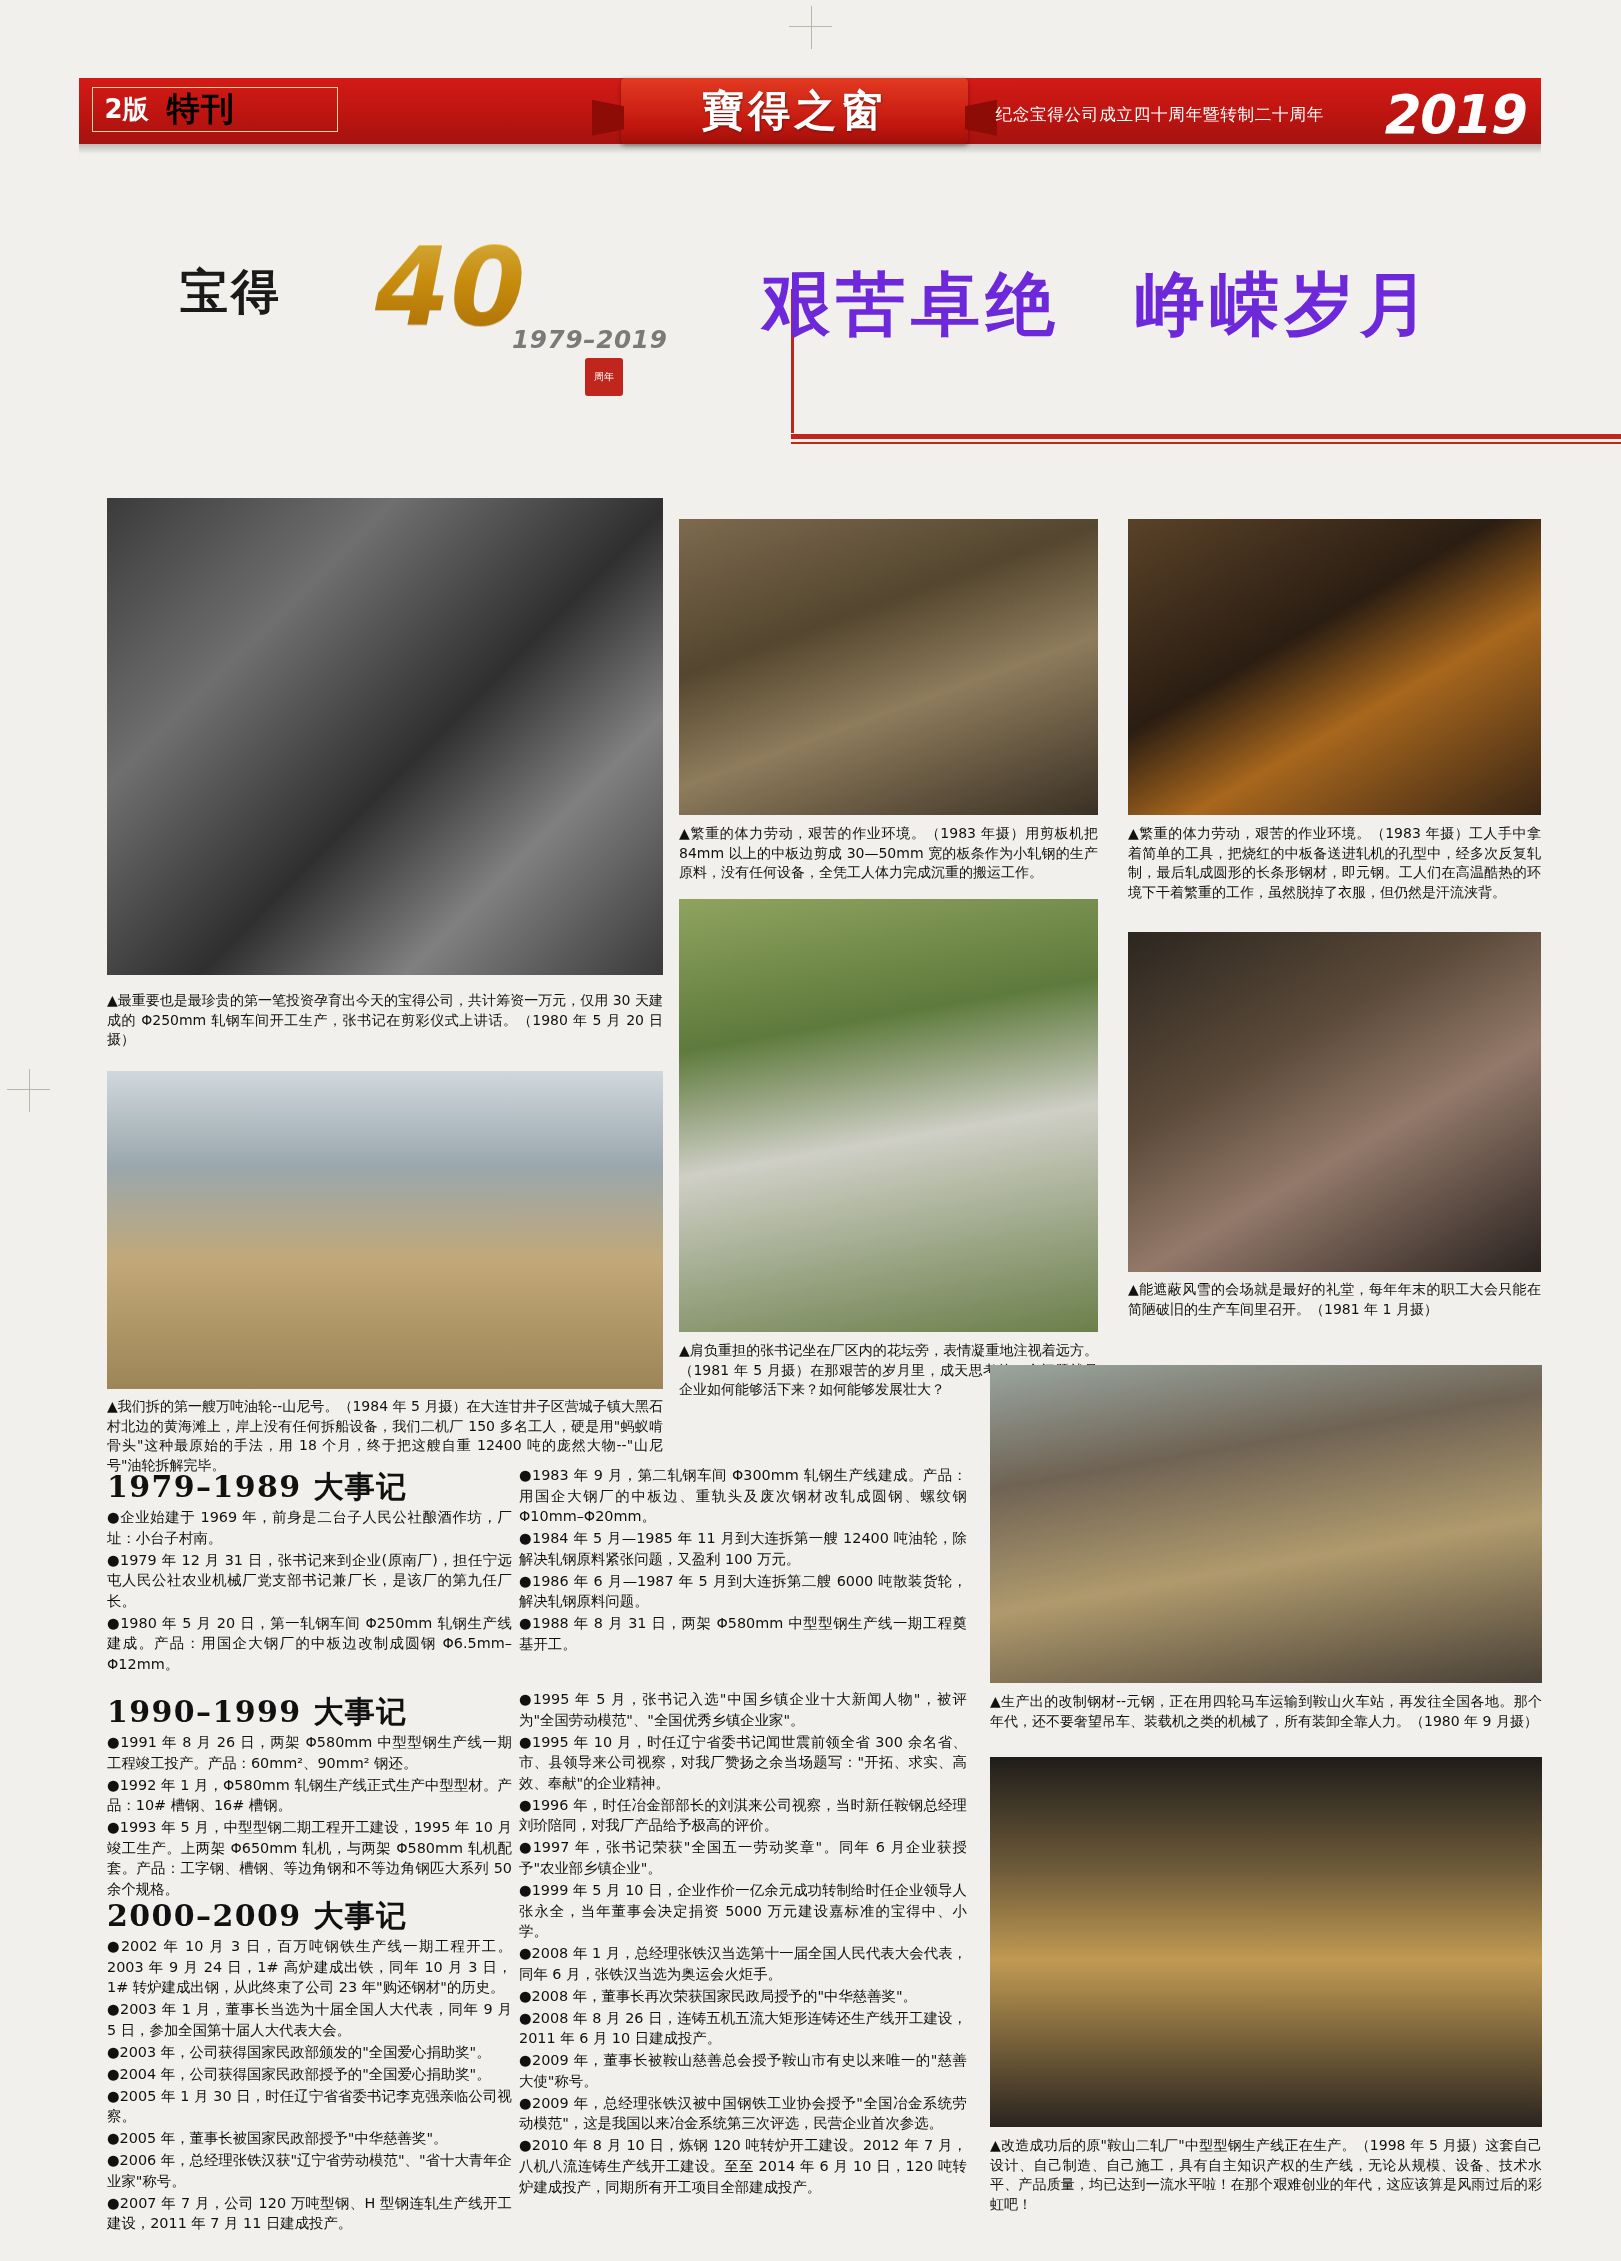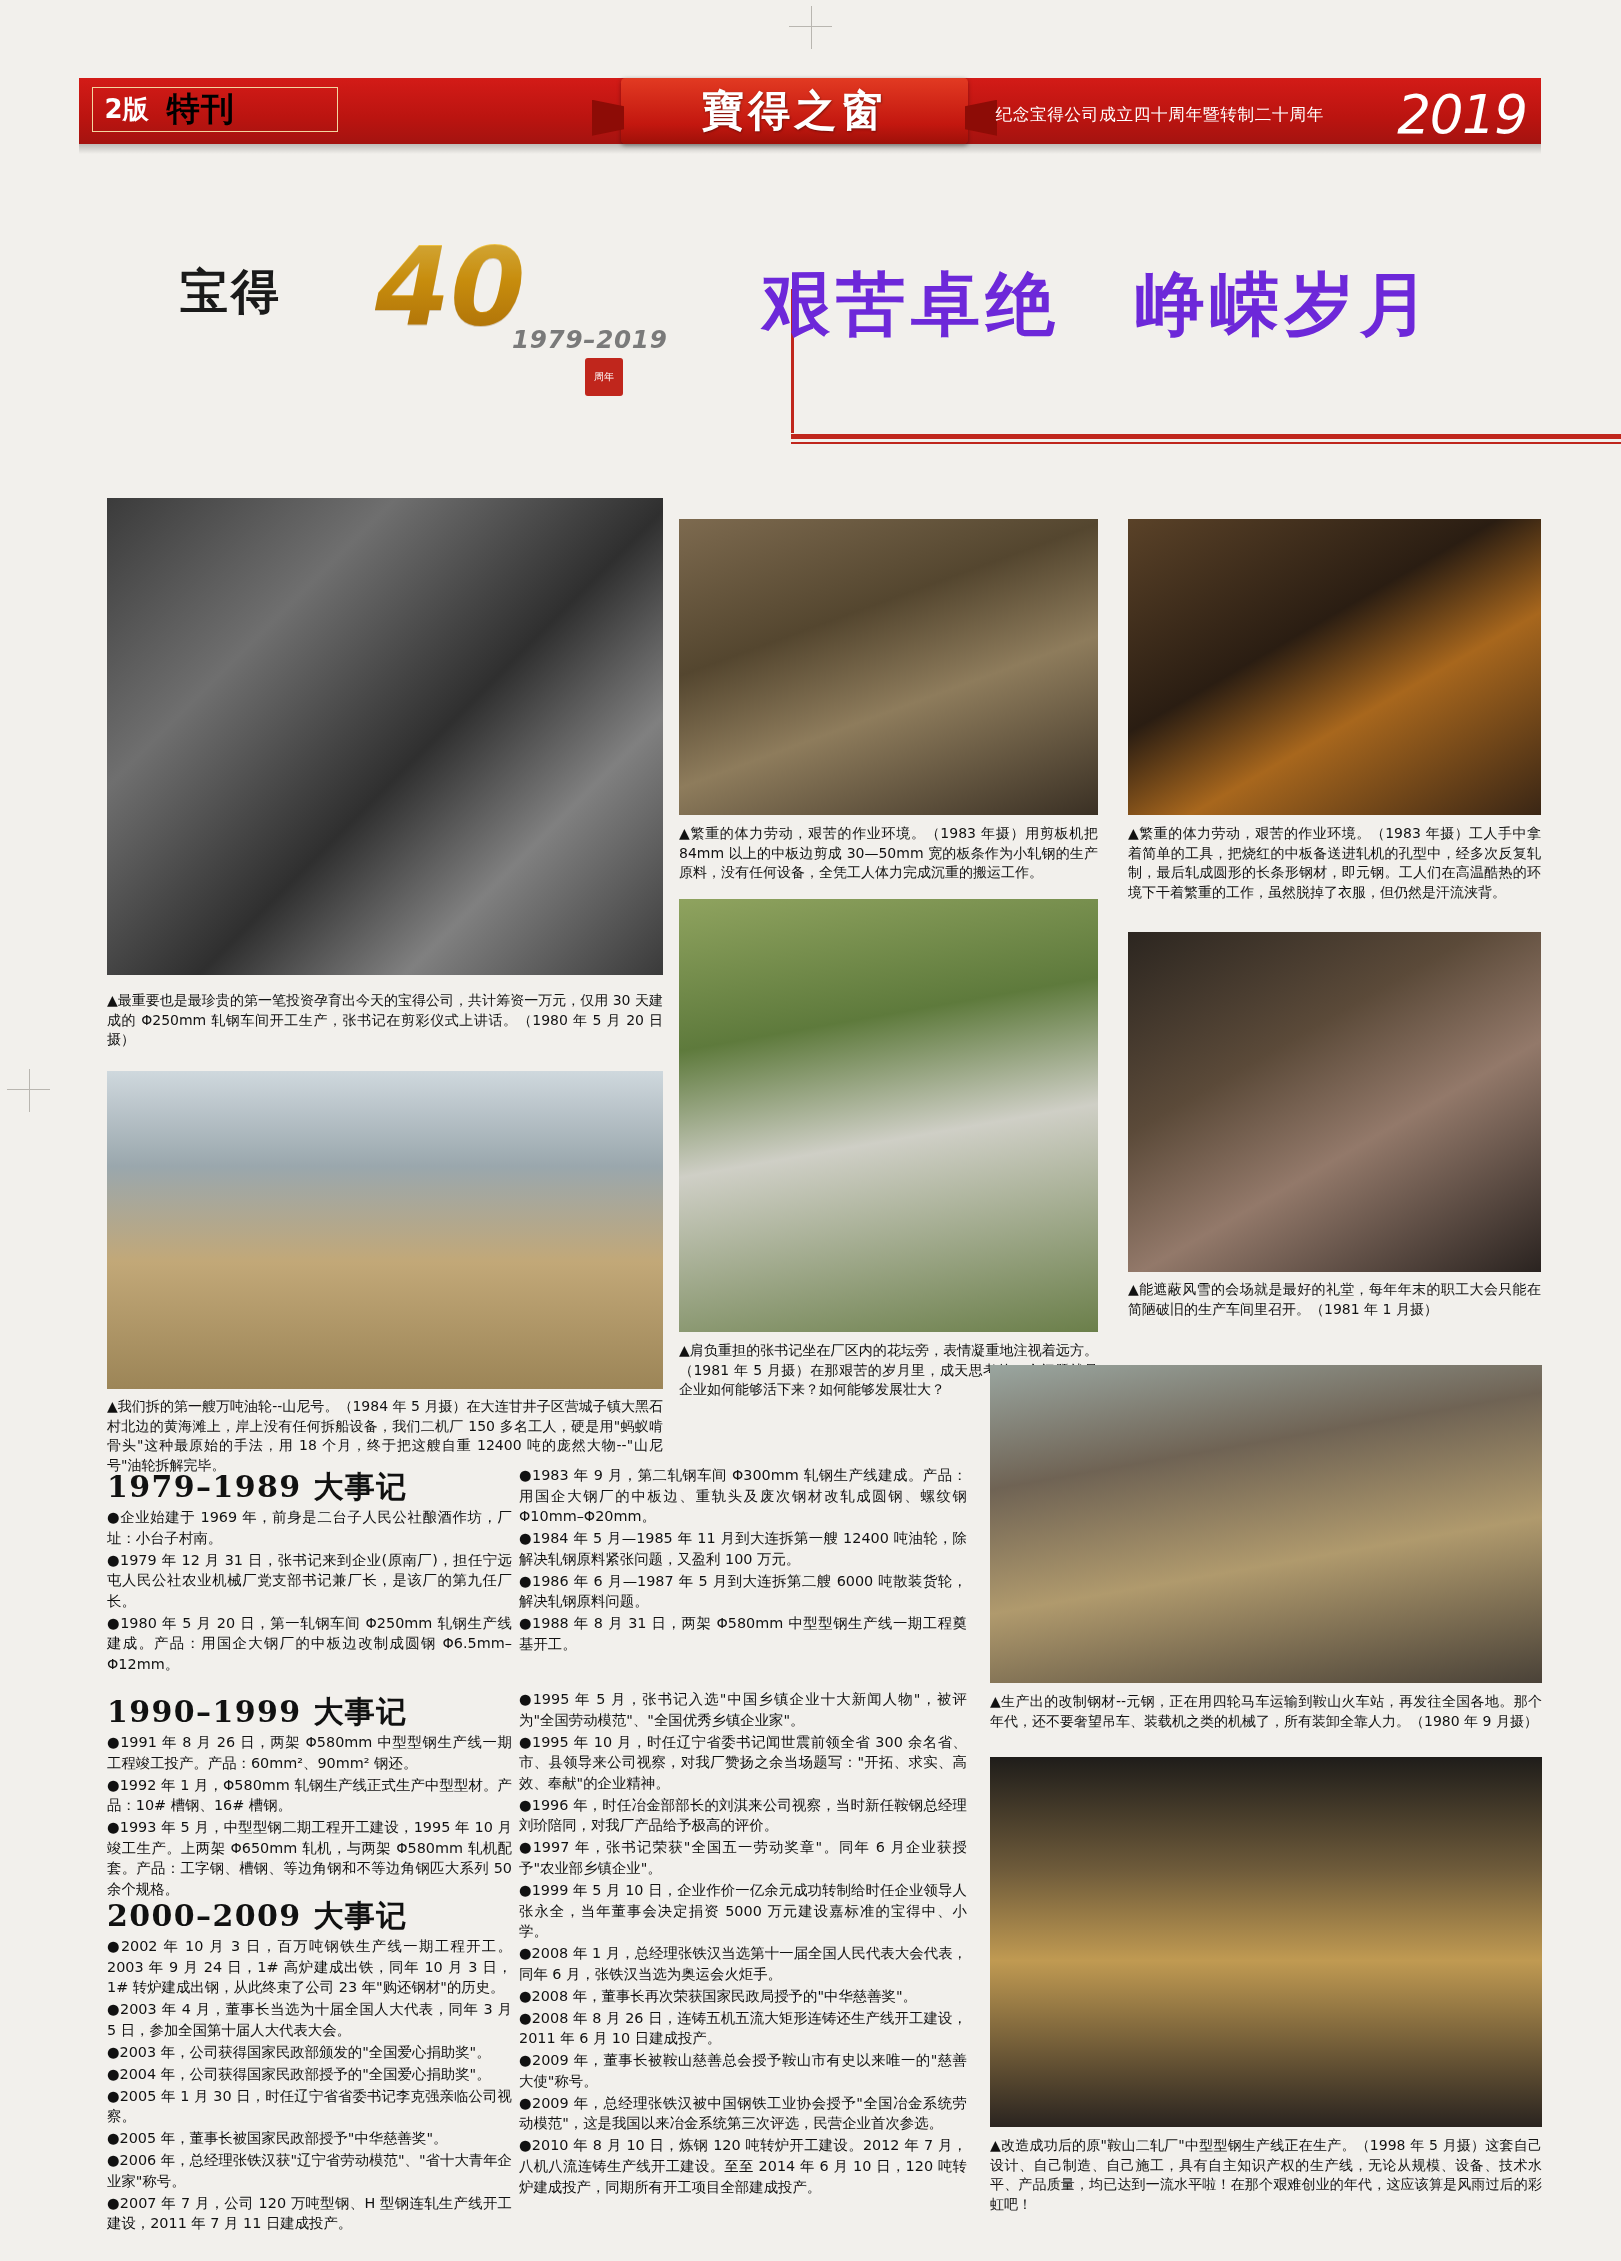--- a/index.html
+++ b/index.html
@@ -60,21 +60,21 @@
     color:#ffffff; font-size:42px; font-weight:bold; letter-spacing:4.3px;
     font-family:"DejaVu Serif", serif;
     text-shadow:0.7px 1.4px 2.2px rgba(0,0,0,0.4);
   }
   .mh-sub {
     position:absolute; right:217px; top:26px;
     color:#ffffff; font-size:16.6px; letter-spacing:0.7px;
   }
   .mh-year {
     position:absolute; right:14.4px; top:5.8px;
-    color:#ffffff; font-size:53px; font-weight:normal; font-style:italic;
+    color:#ffffff; font-size:53px; font-weight:bold; font-style:italic;
     letter-spacing:-1.4px; font-family:"DejaVu Sans", sans-serif;margin-left:16px;
   }
   .mh-shadow {
     position:absolute; left:0; top:66px; width:1462px; height:10px;
     background:linear-gradient(180deg,rgba(0,0,0,0.22),rgba(0,0,0,0));
   }
 
   
   .titleblock { position:absolute; left:79px; top:217px; width:1462px; height:246px; }
   .logo-bd { position:absolute; left:101px; top:43px; font-size:48px; font-weight:bold;
@@ -219,21 +219,21 @@
   <div class="sec-title" style="left:107px; top:1692px;">1990–1999 大事记</div>
   <div class="col-text" style="left:107px; top:1732px; width:405px;">
     <p>●1991 年 8 月 26 日，两架 Φ580mm 中型型钢生产线一期工程竣工投产。产品：60mm²、90mm² 钢还。</p>
     <p>●1992 年 1 月，Φ580mm 轧钢生产线正式生产中型型材。产品：10# 槽钢、16# 槽钢。</p>
     <p>●1993 年 5 月，中型型钢二期工程开工建设，1995 年 10 月竣工生产。上两架 Φ650mm 轧机，与两架 Φ580mm 轧机配套。产品：工字钢、槽钢、等边角钢和不等边角钢匹大系列 50 余个规格。</p>
   </div>
 
   <div class="sec-title" style="left:107px; top:1896px;">2000–2009 大事记</div>
   <div class="col-text" style="left:107px; top:1936px; width:405px;">
     <p>●2002 年 10 月 3 日，百万吨钢铁生产线一期工程开工。2003 年 9 月 24 日，1# 高炉建成出铁，同年 10 月 3 日，1# 转炉建成出钢，从此终束了公司 23 年"购还钢材"的历史。</p>
-    <p>●2003 年 4 月，董事长当选为十届全国人大代表，同年 3 月 5 日，参加全国第十届人大代表大会。</p>
+    <p>●2003 年 1 月，董事长当选为十届全国人大代表，同年 9 月 5 日，参加全国第十届人大代表大会。</p>
     <p>●2003 年，公司获得国家民政部颁发的"全国爱心捐助奖"。</p>
     <p>●2004 年，公司获得国家民政部授予的"全国爱心捐助奖"。</p>
     <p>●2005 年 1 月 30 日，时任辽宁省省委书记李克强亲临公司视察。</p>
     <p>●2005 年，董事长被国家民政部授予"中华慈善奖"。</p>
     <p>●2006 年，总经理张铁汉获"辽宁省劳动模范"、"省十大青年企业家"称号。</p>
     <p>●2007 年 7 月，公司 120 万吨型钢、H 型钢连轧生产线开工建设，2011 年 7 月 11 日建成投产。</p>
   </div>
 
   <div class="col-text" style="left:519px; top:1465px; width:448px;">
     <p>●1983 年 9 月，第二轧钢车间 Φ300mm 轧钢生产线建成。产品：用国企大钢厂的中板边、重轨头及废次钢材改轧成圆钢、螺纹钢 Φ10mm–Φ20mm。</p>

